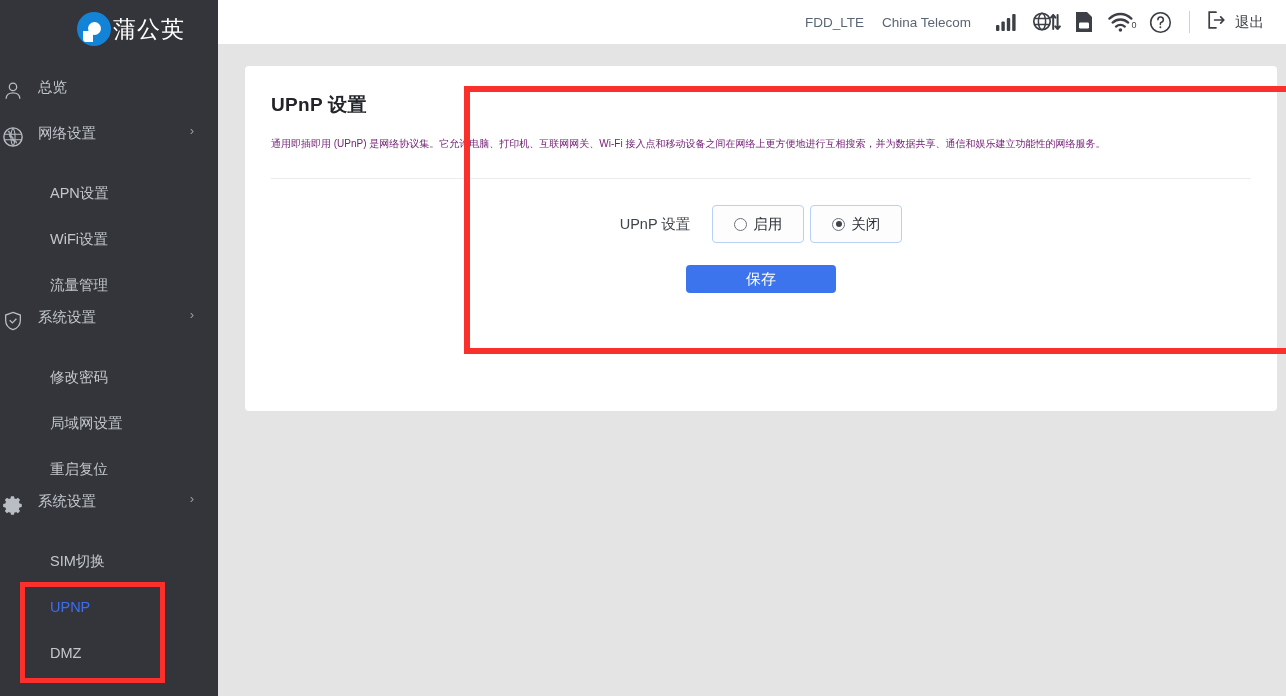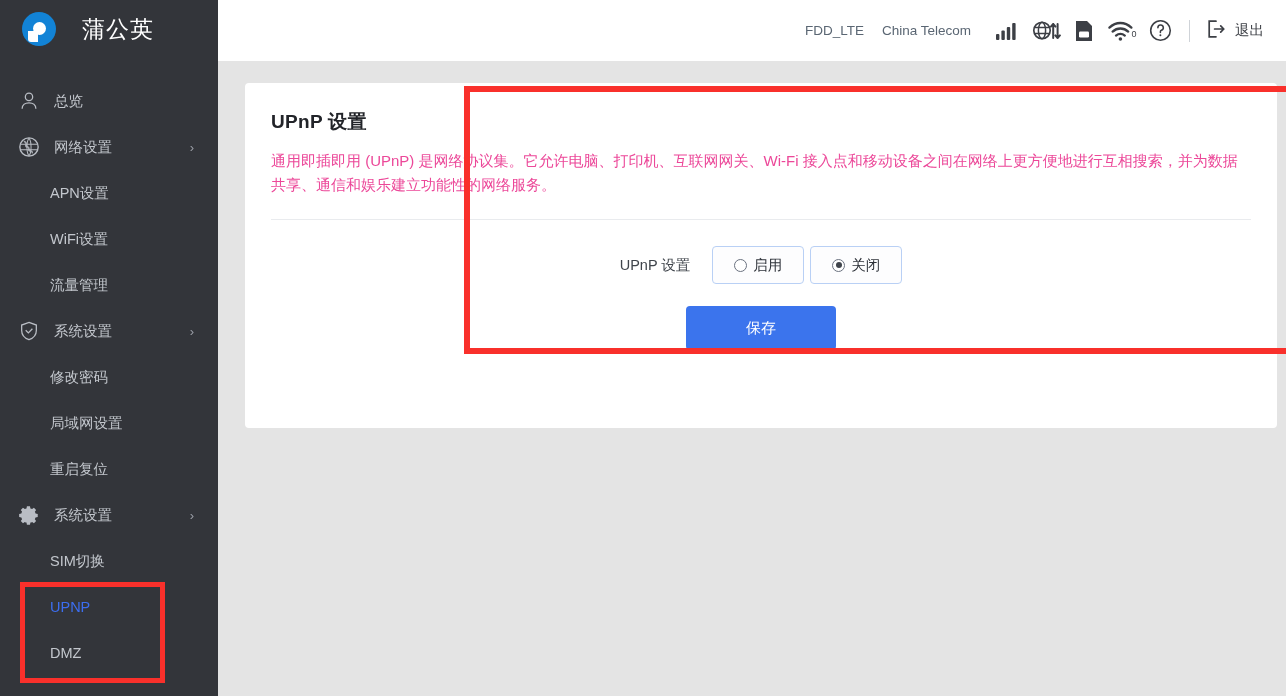--- a/index.html
+++ b/index.html
@@ -22,22 +22,23 @@
     min-width: 218px;
     height: 696px;
     background: #33353a;
     position: relative;
     overflow: hidden;
   }
   .brand {
     height: 58px;
     display: flex;
     align-items: center;
-    padding-left: 22px;
-    gap: 26px;
+    padding-left: 30px;
+    gap: 2px;
+    margin-left: 47px;
   }
   .brand-logo {
     width: 34px; height: 34px;
     position: relative;
     flex: 0 0 auto;
   }
   .brand-logo .ring {
     position: absolute;
     left: 0; top: 0;
     width: 34px; height: 34px;
@@ -64,24 +65,23 @@
     letter-spacing: 1px;
     font-weight: 500;
     white-space: nowrap;
   }
 
   .nav { padding-top: 20px; }
 
   .nav-item {
     height: 46px;
     display: flex;
-    align-items: center;
-    position: relative;
-    cursor: pointer;
-    padding-left: 16px;
+    align-items: flex-start;
+    position: relative;
+    cursor: pointer;
   }
   .nav-item .ic {
     width: 26px; height: 26px;
     margin-right: 12px;
     flex: 0 0 auto;
     display: flex;
     align-items: center;
     justify-content: center;
     color: #b9bdc4;
   }
@@ -122,21 +122,21 @@
 
   
   .right {
     flex: 1 1 auto;
     height: 696px;
     background: #e4e4e4;
     position: relative;
     overflow: hidden;
   }
   .topbar {
-    height: 61px;
+    height: 44px;
     background: #ffffff;
     display: flex;
     align-items: center;
     justify-content: flex-end;
     padding-right: 22px;
     gap: 0px;
   }
   .tb-text {
     color: #5a6673;
     font-size: 13.5px;
@@ -183,22 +183,22 @@
     position: relative;
   }
   .card-title {
     font-size: 19px;
     font-weight: bold;
     color: #222429;
     margin: 0 0 14px 0;
     letter-spacing: .3px;
   }
   .card-desc {
-    font-size: 15px;
-    color: #ec4899;
+    font-size: 10px;
+    color: #701a75;
     line-height: 24px;
     margin: 0;
     max-width: 978px;
   }
   .divider {
     height: 1px;
     background: #e9ebee;
     margin: 22px 0 0 0;
   }
 
@@ -248,21 +248,21 @@
     color: #2d3138;
     white-space: nowrap;
   }
 
   .save-wrap {
     display: flex;
     justify-content: center;
     margin-top: 22px;
   }
   .save-btn {
-    width: 150px; height: 44px;
+    width: 150px; height: 28px;
     background: #3b74ed;
     color: #ffffff;
     font-size: 15px;
     border: none;
     border-radius: 4px;
     cursor: pointer;
     font-family: Liberation Mono, monospace;
   }
 
   

